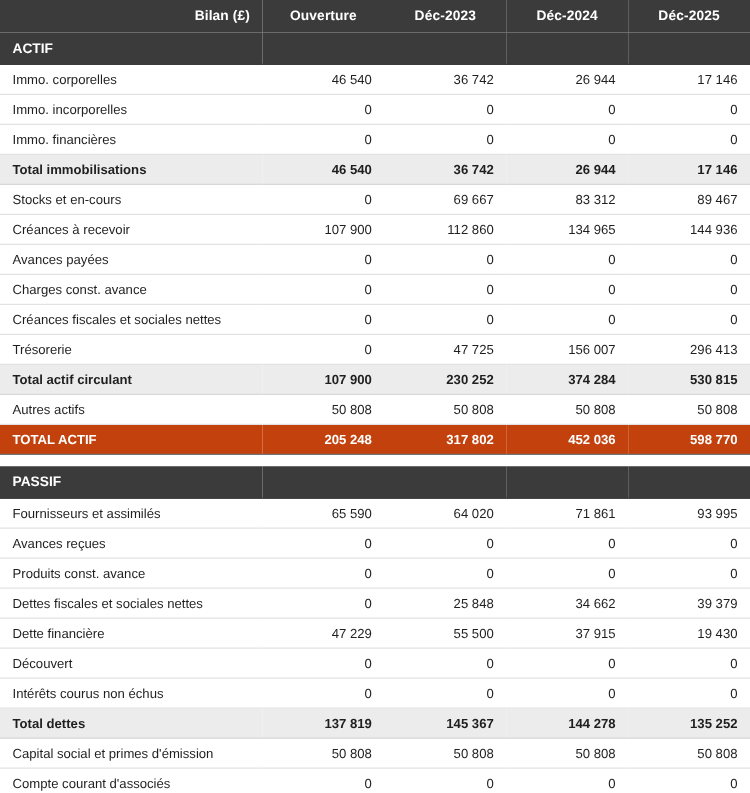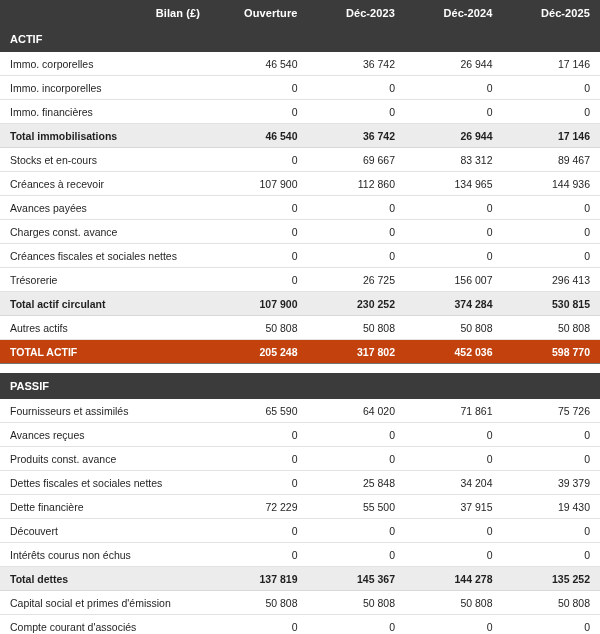--- a/index.html
+++ b/index.html
@@ -26,21 +26,20 @@
   }
   col.c-label { width: 210px; }
   col.c-num   { width: 97.5px; }
 
   thead th {
     background: #3b3b3b;
     color: #ffffff;
     font-weight: bold;
     font-size: 11px;
     padding: 7px 10px 7px 10px;
-    text-align: right;
     white-space: nowrap;
     letter-spacing: 0.1px;
   }
   thead th.label {
     text-align: right;
   }
 
   tbody td {
     padding: 5.5px 10px 5.5px 10px;
     text-align: right;
@@ -172,21 +171,21 @@
         <tr class="item">
           <td class="label">Créances fiscales et sociales nettes</td>
           <td>0</td>
           <td>0</td>
           <td>0</td>
           <td>0</td>
         </tr>
         <tr class="item">
           <td class="label">Trésorerie</td>
           <td>0</td>
-          <td>26 725</td>
+          <td>47 725</td>
           <td>156 007</td>
           <td>296 413</td>
         </tr>
         <tr class="subtotal">
           <td class="label">Total actif circulant</td>
           <td>107 900</td>
           <td>230 252</td>
           <td>374 284</td>
           <td>530 815</td>
         </tr>
@@ -212,46 +211,46 @@
           <td></td>
           <td></td>
           <td></td>
           <td></td>
         </tr>
         <tr class="item">
           <td class="label">Fournisseurs et assimilés</td>
           <td>65 590</td>
           <td>64 020</td>
           <td>71 861</td>
-          <td>75 726</td>
+          <td>93 995</td>
         </tr>
         <tr class="item">
           <td class="label">Avances reçues</td>
           <td>0</td>
           <td>0</td>
           <td>0</td>
           <td>0</td>
         </tr>
         <tr class="item">
           <td class="label">Produits const. avance</td>
           <td>0</td>
           <td>0</td>
           <td>0</td>
           <td>0</td>
         </tr>
         <tr class="item">
           <td class="label">Dettes fiscales et sociales nettes</td>
           <td>0</td>
           <td>25 848</td>
-          <td>34 204</td>
+          <td>34 662</td>
           <td>39 379</td>
         </tr>
         <tr class="item">
           <td class="label">Dette financière</td>
-          <td>72 229</td>
+          <td>47 229</td>
           <td>55 500</td>
           <td>37 915</td>
           <td>19 430</td>
         </tr>
         <tr class="item">
           <td class="label">Découvert</td>
           <td>0</td>
           <td>0</td>
           <td>0</td>
           <td>0</td>

